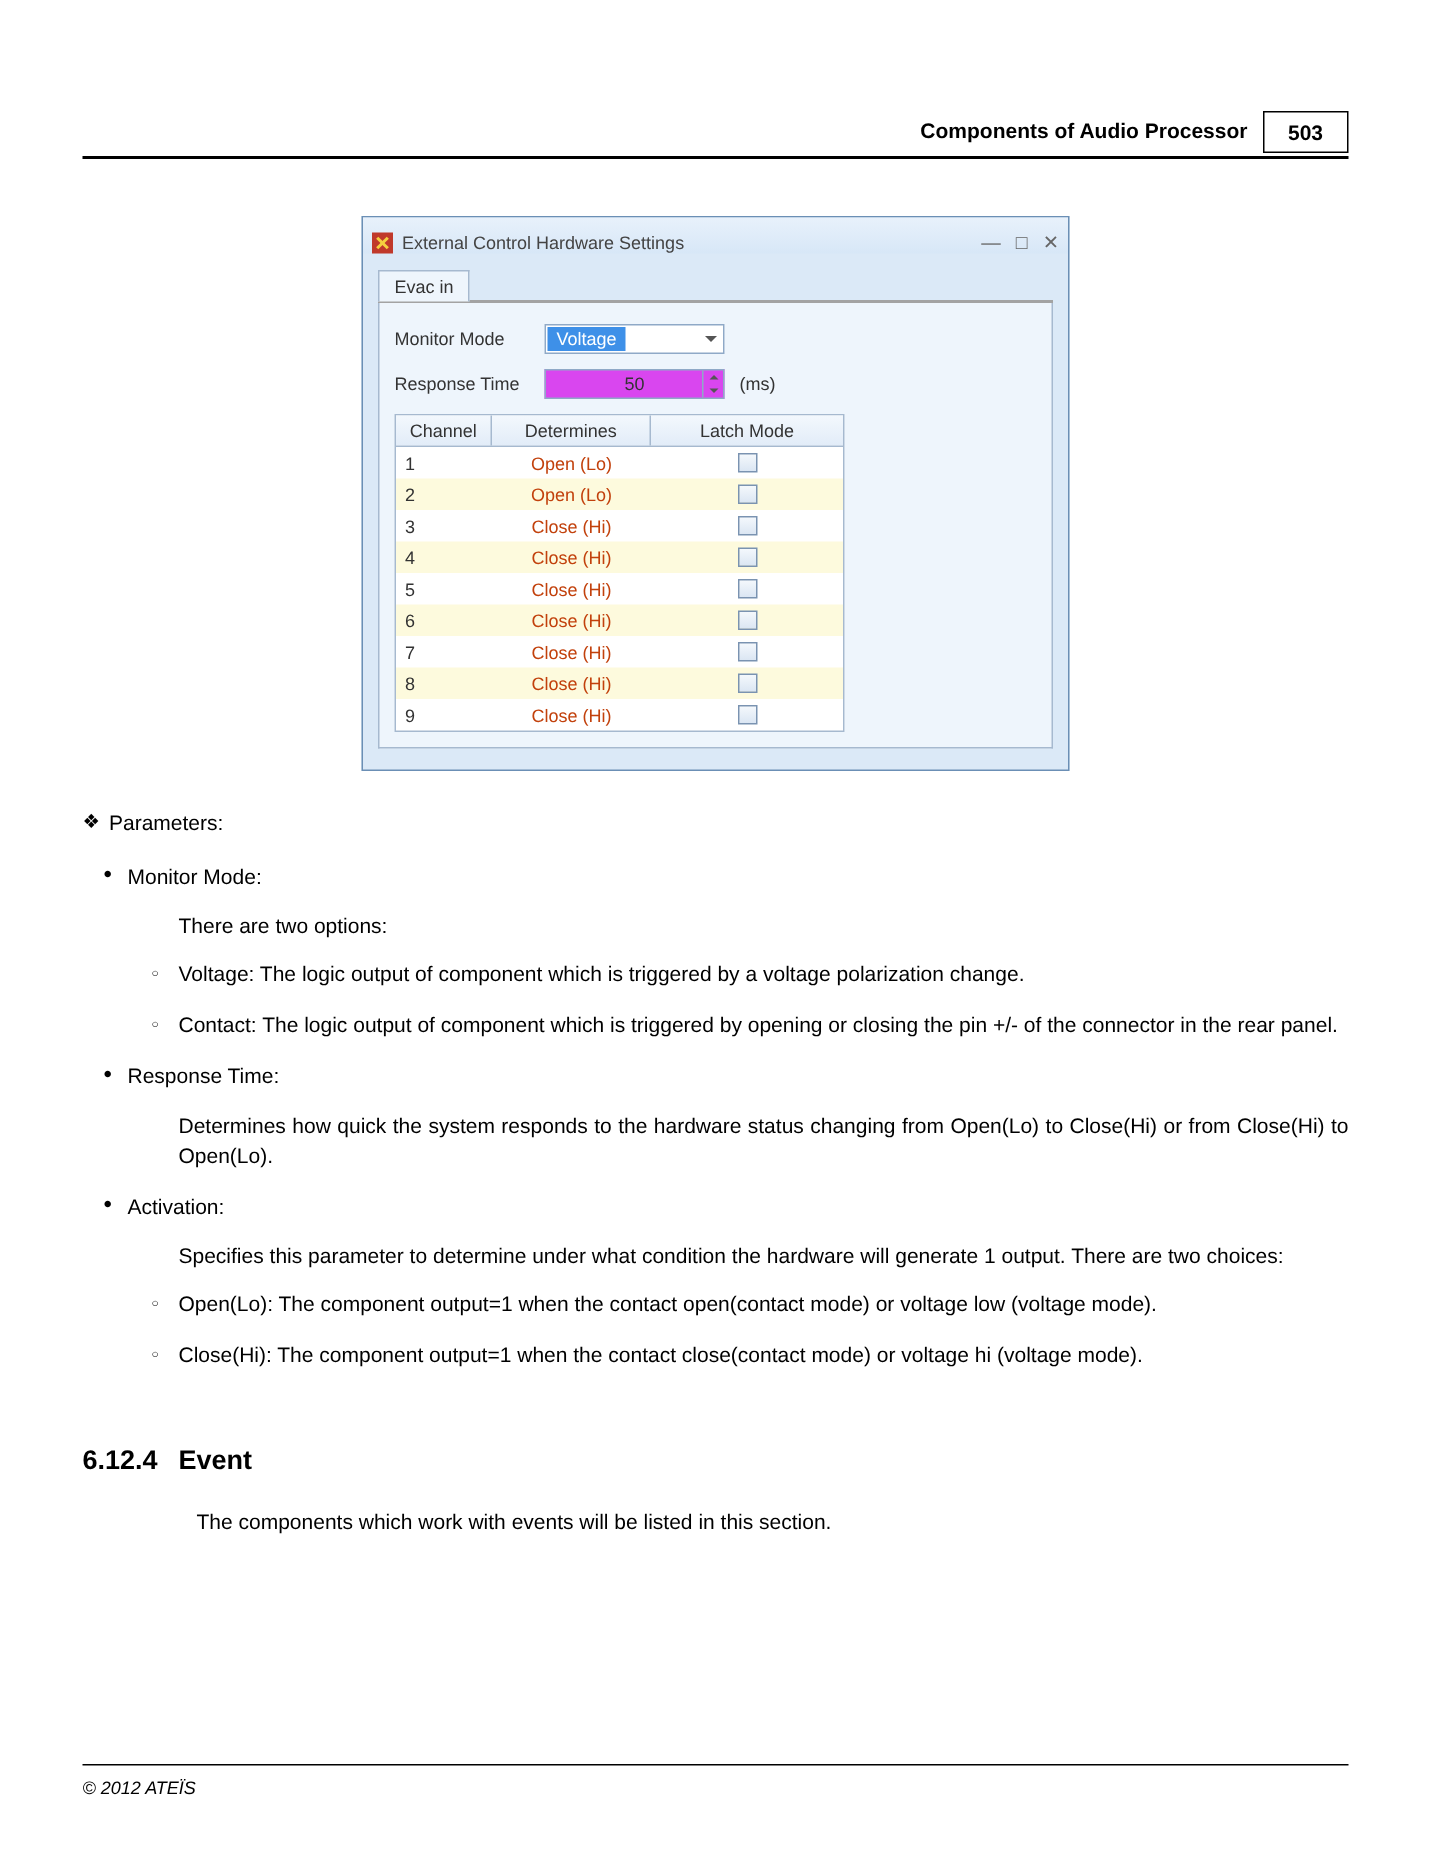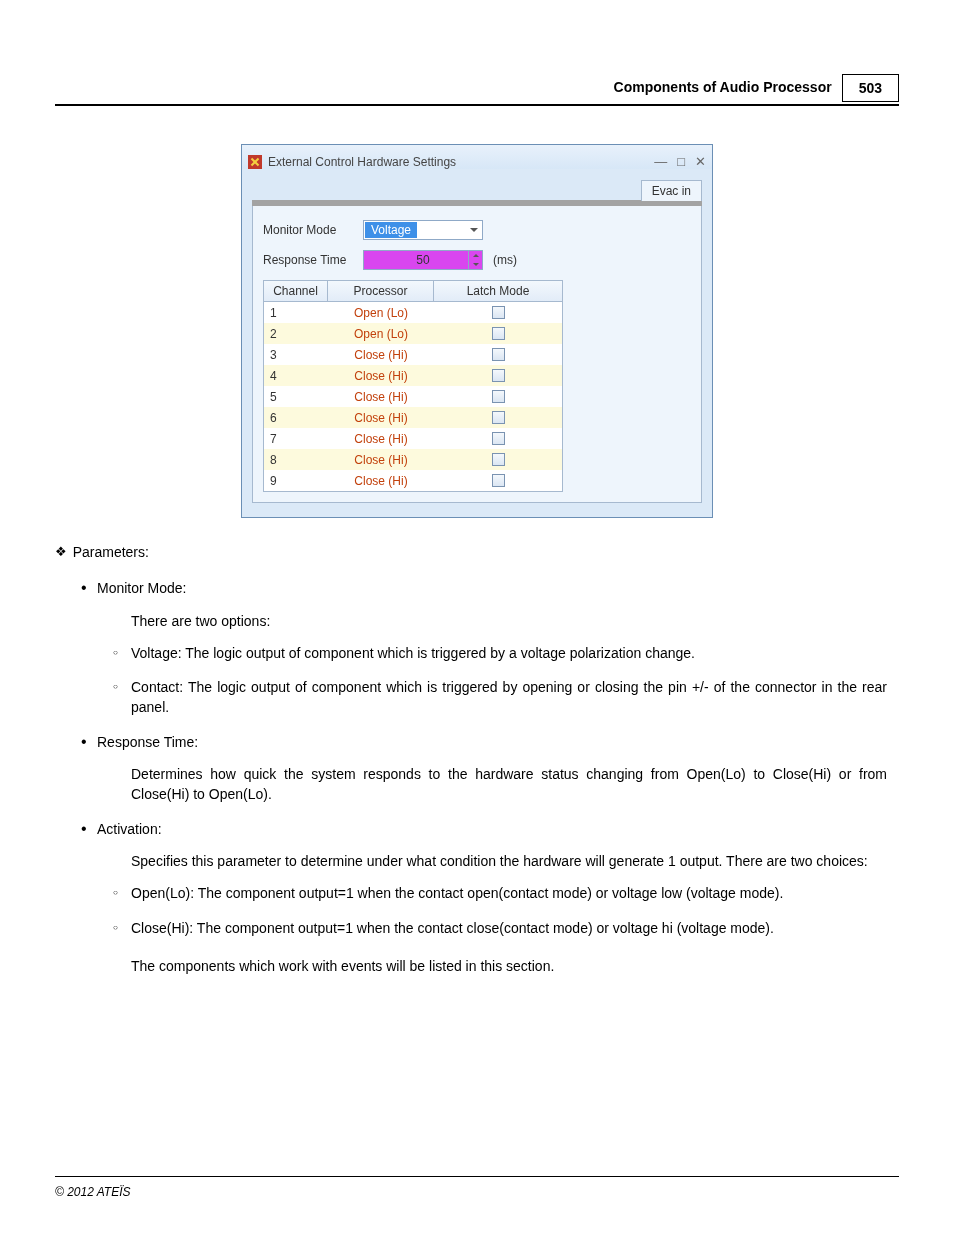--- a/index.html
+++ b/index.html
@@ -87,22 +87,21 @@
     gap: 10px;
     color: #666;
     font-size: 13px;
   }
   .win-controls span { cursor: default; }
   .win-body {
     padding: 10px 10px 14px 10px;
   }
   .tabstrip {
     display: flex;
-    border-bottom: 6px solid #a3a3a3;
-    justify-content: flex-end;
+    border-bottom: 2px solid #a3a3a3;
   }
   .tab {
     border: 1px solid #a6b9cf;
     border-bottom: none;
     padding: 3px 10px;
     background: #dbe9f7;
     font-size: 12px;
     color: #333;
     position: relative;
     top: 1px;
@@ -246,21 +245,21 @@
     align-items: center;
     margin-bottom: 16px;
   }
   .diamond {
     margin-right: 6px;
     font-size: 13px;
   }
   ul.bul {
     list-style: none;
     padding-left: 30px;
-    margin: 12px;
+    margin: 0;
   }
   ul.bul > li {
     position: relative;
     margin-bottom: 14px;
   }
   ul.bul > li::before {
     content: "•";
     position: absolute;
     left: -16px;
     font-size: 16px;
@@ -356,21 +355,21 @@
                 <div class="up"></div>
                 <div class="down"></div>
               </div>
             </div>
             <div class="unit">(ms)</div>
           </div>
 
           <div class="grid">
             <div class="grid-head">
               <div class="col-ch">Channel</div>
-              <div class="col-ac">Processor</div>
+              <div class="col-ac">Determines</div>
               <div class="col-lm">Latch Mode</div>
             </div>
             <div id="grid-rows">
                 <div class="grid-row">
                   <div class="col-ch">1</div>
                   <div class="col-ac">Open (Lo)</div>
                   <div class="col-lm">
                     <div class="cb"></div>
                   </div>
                 </div>
@@ -458,18 +457,22 @@
       <li>
         <span>Activation:</span>
         <div class="indent">Specifies this parameter to determine under what condition the hardware will generate 1 output. There are two choices:</div>
         <ul class="circ">
           <li>Open(Lo): The component output=1 when the contact open(contact mode) or voltage low (voltage mode).</li>
           <li>Close(Hi): The component output=1 when the contact close(contact mode) or voltage hi (voltage mode).</li>
         </ul>
       </li>
     </ul>
 
+    <div class="section-head">
+      <span>6.12.4</span>
+      <span>Event</span>
+    </div>
     <div class="section-body">The components which work with events will be listed in this section.</div>
   </div>
 
   <div class="footer-line"></div>
   <div class="footer-text">© 2012 ATEÏS</div>
 </div>
 
 </body></html>

